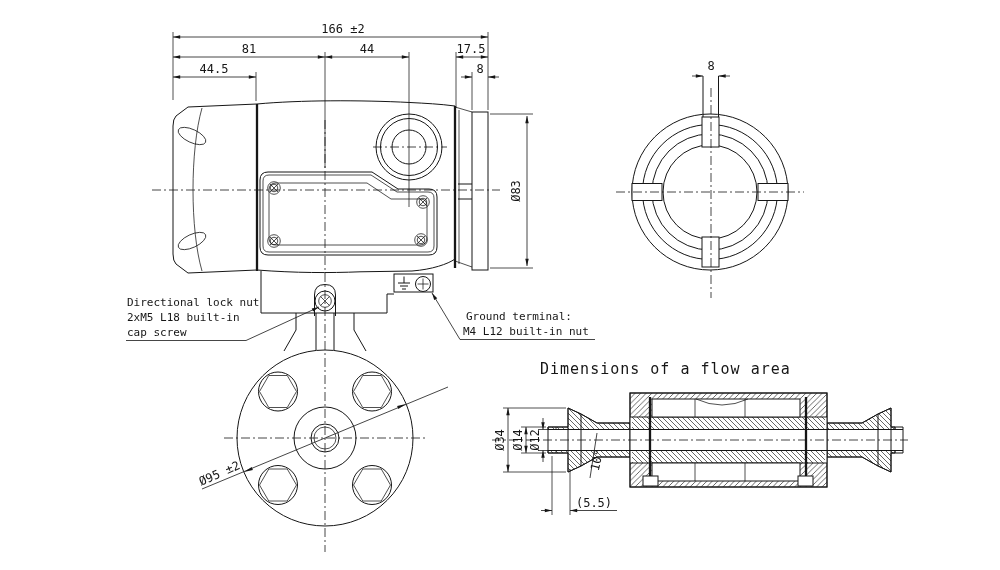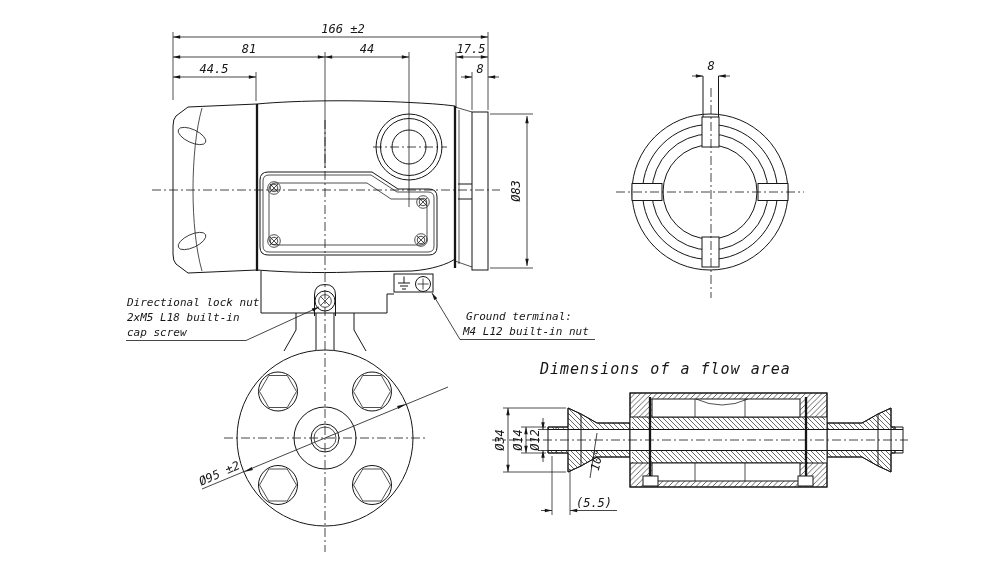--- a/index.html
+++ b/index.html
@@ -1,16 +1,16 @@
 <!DOCTYPE html>
 <html><head>
 <meta charset="utf-8">
 <style>
   html,body{margin:0;padding:0;background:#ffffff;}
-  .stage{position:relative;width:1000px;height:570px;background:#ffffff;overflow:hidden;font-style:italic;}
+  .stage{position:relative;width:1000px;height:570px;background:#ffffff;overflow:hidden;}
   svg{display:block;}
   svg *{vector-effect:none;}
   .ln{stroke:#161616;fill:none;stroke-width:1;}
   .thick{stroke:#161616;fill:none;stroke-width:2.3;}
   .thin{stroke:#161616;fill:none;stroke-width:0.75;}
   .dimln{stroke:#161616;fill:none;stroke-width:0.8;}
   .cl{stroke:#161616;fill:none;stroke-width:0.8;stroke-dasharray:9 3 2 3;}
   .wh{fill:#ffffff;stroke:#161616;stroke-width:1;}
   .whn{fill:#ffffff;stroke:none;}
   .hatch1{fill:url(#h1);stroke:#161616;stroke-width:1;}

